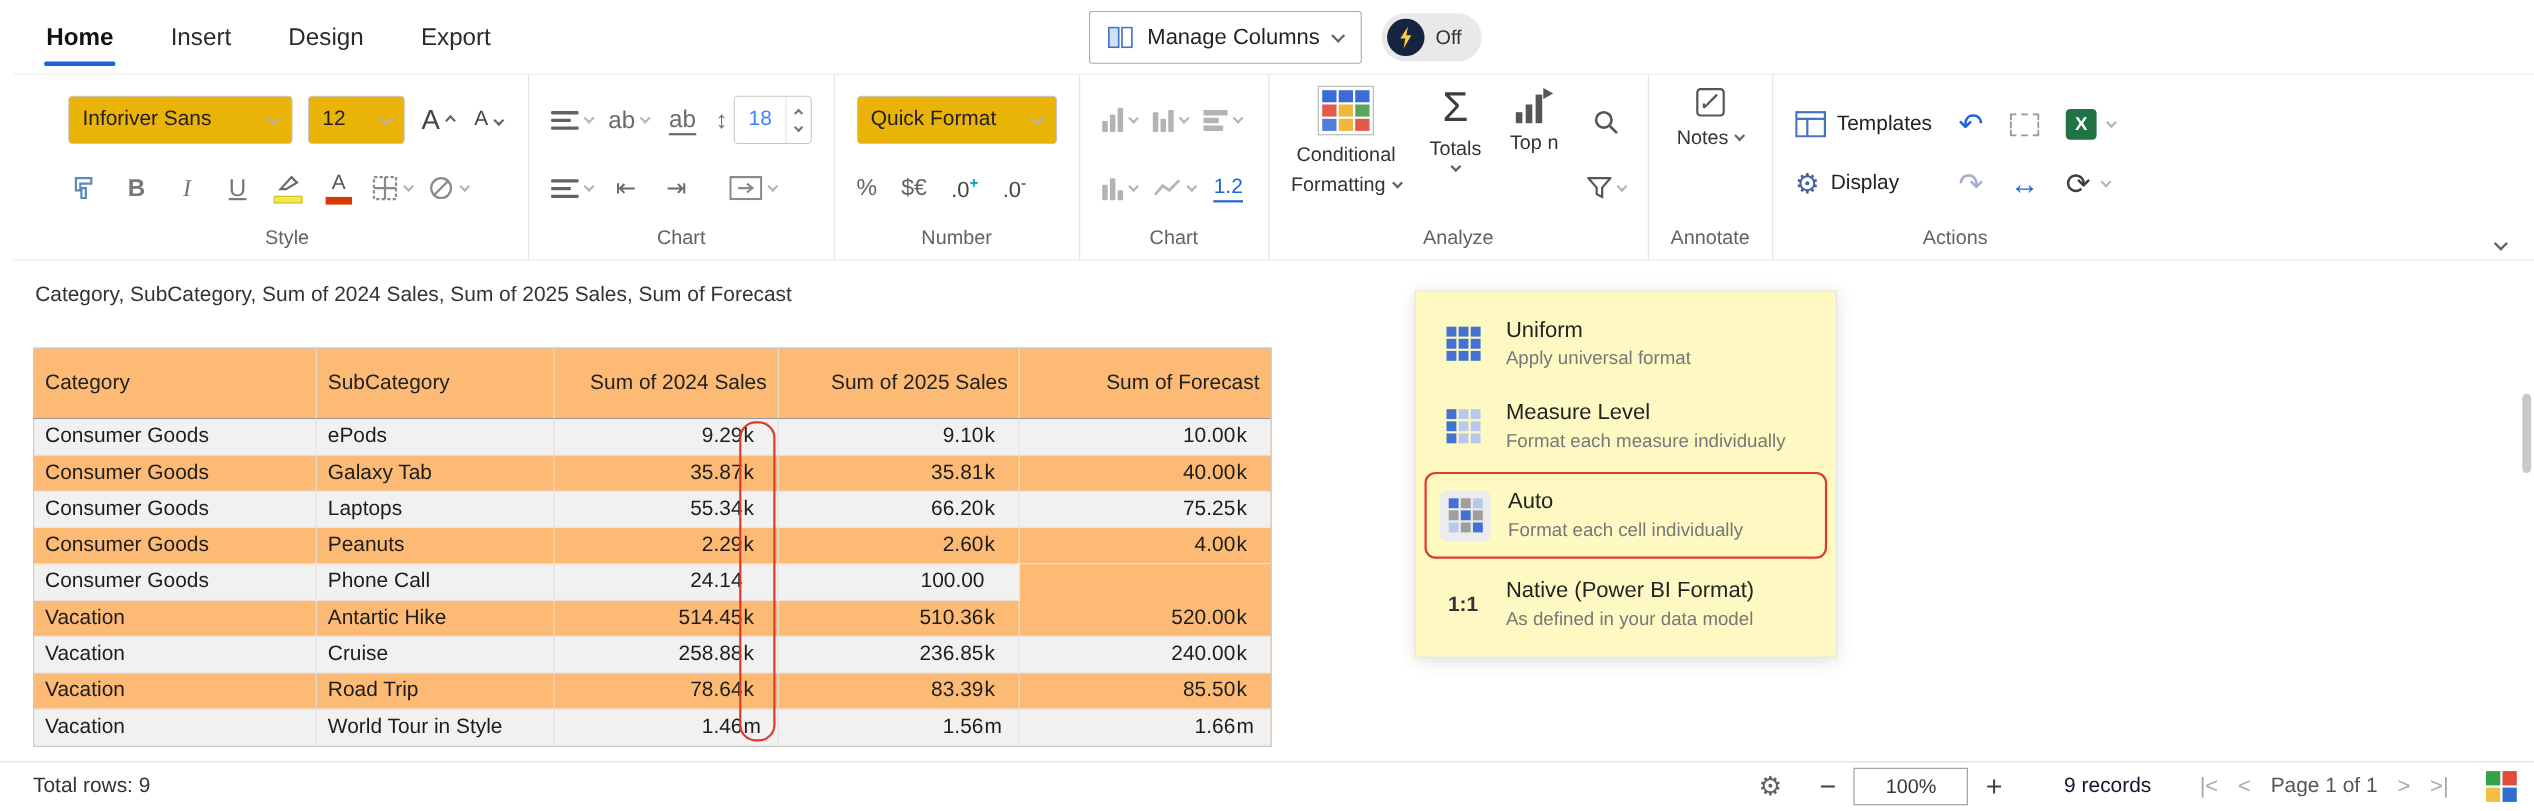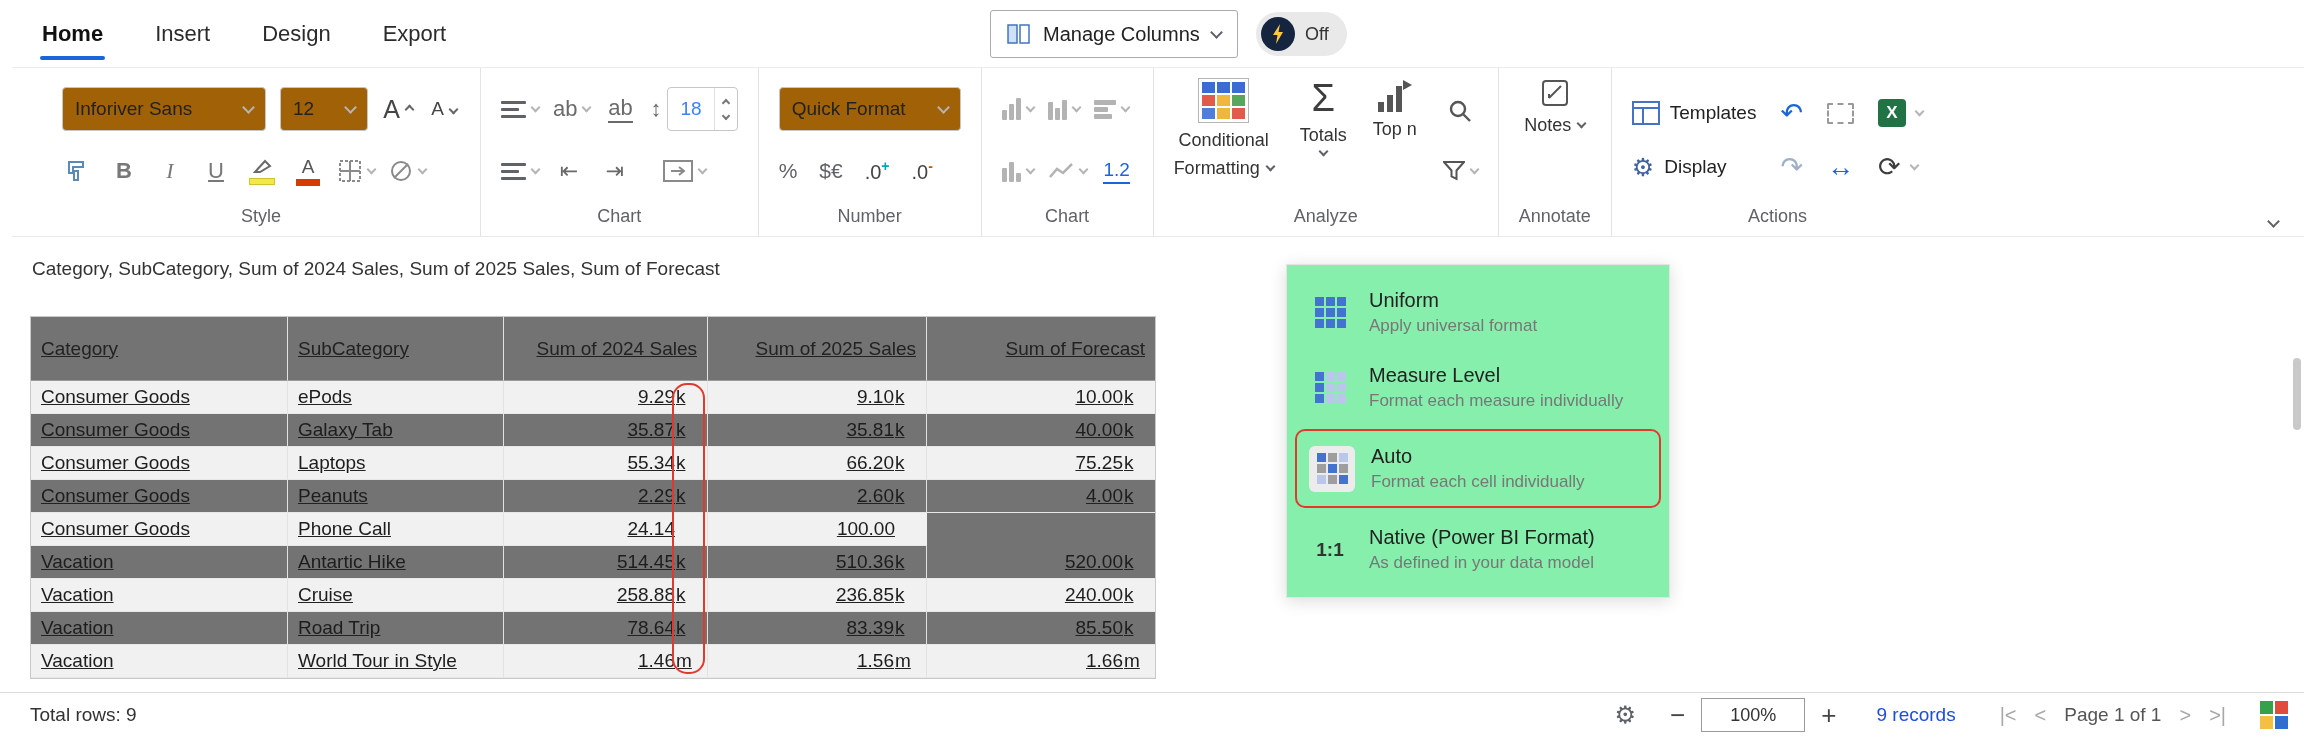--- a/index.html
+++ b/index.html
@@ -23,21 +23,21 @@
   .groups { display:flex; align-items:stretch; height:169px; padding-left:30px; border-bottom:1px solid #e9e9e9; position:relative; }
   .group { display:flex; flex-direction:column; border-right:1px solid #e3e3e3; padding:6px 20px 0 20px; }
   .group-rows { flex:1; display:flex; flex-direction:column; justify-content:center; gap:6px; }
   .grow { display:flex; align-items:center; gap:14px; height:56px; }
   .group-label { height:30px; text-align:center; font-size:18px; color:#5f6368; }
 
   .chev { width:9px; height:9px; border-right:2px solid #5f6368; border-bottom:2px solid #5f6368; transform:rotate(45deg); display:inline-block; flex:none; margin-top:-4px; }
   .chev.sm { width:7px; height:7px; }
   .chev.lite { border-color:#b5b5b5; }
 
-  .sel { border:1px solid #c6c6c6; border-radius:4px; height:44px; display:flex; align-items:center; justify-content:space-between; padding:0 12px; font-size:19px; color:#222; background:#a16207; }
+  .sel { border:1px solid #c6c6c6; border-radius:4px; height:44px; display:flex; align-items:center; justify-content:space-between; padding:0 12px; font-size:19px; color:#222; background:#eab308; }
   .ibtn { display:flex; align-items:center; justify-content:center; min-width:32px; height:40px; gap:6px; color:#5f6368; }
   .glyph { font-size:22px; color:#6a6a6a; }
   .bld { font-weight:700; font-size:22px; color:#787878; }
   .itl { font-style:italic; font-family:"Liberation Serif",serif; font-size:22px; color:#787878; }
   .und { text-decoration:underline; font-size:22px; color:#787878; }
   .colorbtn { display:flex; flex-direction:column; align-items:center; gap:2px; }
   .colorbtn .cg { font-size:19px; color:#555; line-height:20px; }
   .bar-y { width:26px; height:7px; background:#f3e74b; border:1px solid #cdc22f; }
   .bar-r { width:24px; height:7px; background:#d83b01; }
   .fbig { font-size:25px; color:#444; }
@@ -83,54 +83,54 @@
   .marquee { width:27px; height:21px; border:2px dashed #9a9a9a; border-radius:2px; }
   .blue { color:#1a66d9; } .muted { color:#9fb0c8; } .dark { color:#3d3d3d; }
   .big-glyph { font-size:27px; line-height:28px; }
   .gearblue { font-size:25px; color:#44629e; }
 
   .collapse-chev { position:absolute; right:26px; bottom:10px; }
 
   
   .fieldlist { position:absolute; left:32px; top:258px; font-size:19px; color:#333; }
 
-  .tbl { position:absolute; left:30px; top:316px; width:1126px; border:1px solid #c9c9c9; font-size:19px; background:#737373;text-decoration:underline; }
+  .tbl { position:absolute; left:30px; top:316px; width:1126px; border:1px solid #c9c9c9; font-size:19px; background:#fdba74; }
   .trow { display:grid; grid-template-columns:257px 216px 204px 219px 228px; }
   .cell { display:flex; align-items:center; padding:0 10px; border-right:1px solid #e2e2e2; border-bottom:1px solid #e8e8e8; height:33px; color:#1d1d1d; overflow:hidden; white-space:nowrap; }
   .cell:last-child { border-right:none; }
   .thead .cell { height:64px; border-bottom:1px solid #9a9a9a; color:#222; }
   .trow:last-child .cell { border-bottom:none; }
   .odd .cell { background:#f1f1f2; }
   .numc { justify-content:flex-end; }
   .sfx { width:22px; text-align:left; padding-left:1px; flex:none; }
   .redv { position:absolute; left:641px; top:66px; width:33px; height:291px; border:2px solid #e03a2f; border-radius:15px; pointer-events:none; }
 
   
-  .panel { position:absolute; left:1286px; top:264px; width:384px; background:#86efac; border:1px solid #e4e4e4; box-shadow:0 3px 16px rgba(0,0,0,.14); padding:10px 8px; }
+  .panel { position:absolute; left:1286px; top:264px; width:384px; background:#fef9c3; border:1px solid #e4e4e4; box-shadow:0 3px 16px rgba(0,0,0,.14); padding:10px 8px; }
   .pitem { display:flex; align-items:center; gap:16px; padding:14px 12px; }
   .pitem.sel-red { border:2px solid #e03a2f; border-radius:10px; margin:4px 0; }
   .picon { width:46px; height:46px; display:flex; align-items:center; justify-content:center; flex:none; }
   .picon.graybg { background:#ececec; border-radius:6px; }
   .g9 { display:grid; grid-template-columns:repeat(3,9px); grid-auto-rows:9px; gap:2px; }
   .g9 i { display:block; }
   .cb { background:#4472d0; } .clb { background:#b9c8ea; } .cgy { background:#9e9e9e; }
   .ptxt { display:flex; flex-direction:column; gap:4px; }
   .ptitle { font-size:20px; color:#222; }
   .pdesc { font-size:17px; color:#777; }
   .badge11 { font-size:19px; font-weight:700; color:#333; }
 
   .vthumb { position:absolute; right:3px; top:358px; width:8px; height:72px; background:#c9c9c9; border-radius:4px; }
 
   
   .status { position:absolute; left:0; right:0; bottom:0; height:45px; border-top:1px solid #dcdcdc; display:flex; align-items:center; padding:0 10px 0 30px; font-size:19px; color:#333; background:#fff; }
   .spacer { flex:1; }
   .sgear { font-size:24px; color:#5f6368; margin-right:26px; }
   .zbtn { font-size:26px; color:#444; padding:0 8px; }
   .zoombox { border:1px solid #9a9a9a; width:104px; height:34px; display:flex; align-items:center; justify-content:center; font-size:18px; margin:0 8px; }
-  .records { margin:0 44px 0 32px; color:#1d4ed8; }
+  .records { margin:0 44px 0 48px; color:#0f172a; }
   .pag { display:flex; align-items:center; gap:18px; color:#a8a8a8; font-size:20px; }
   .pag .pglabel { color:#555; font-size:19px; }
   .logo { display:grid; grid-template-columns:13px 13px; grid-auto-rows:13px; gap:2px; margin-left:34px; margin-right:6px; }
   .logo i { display:block; }
 </style>
 </head>
 <body>
 
 <div class="ribbon">
 

